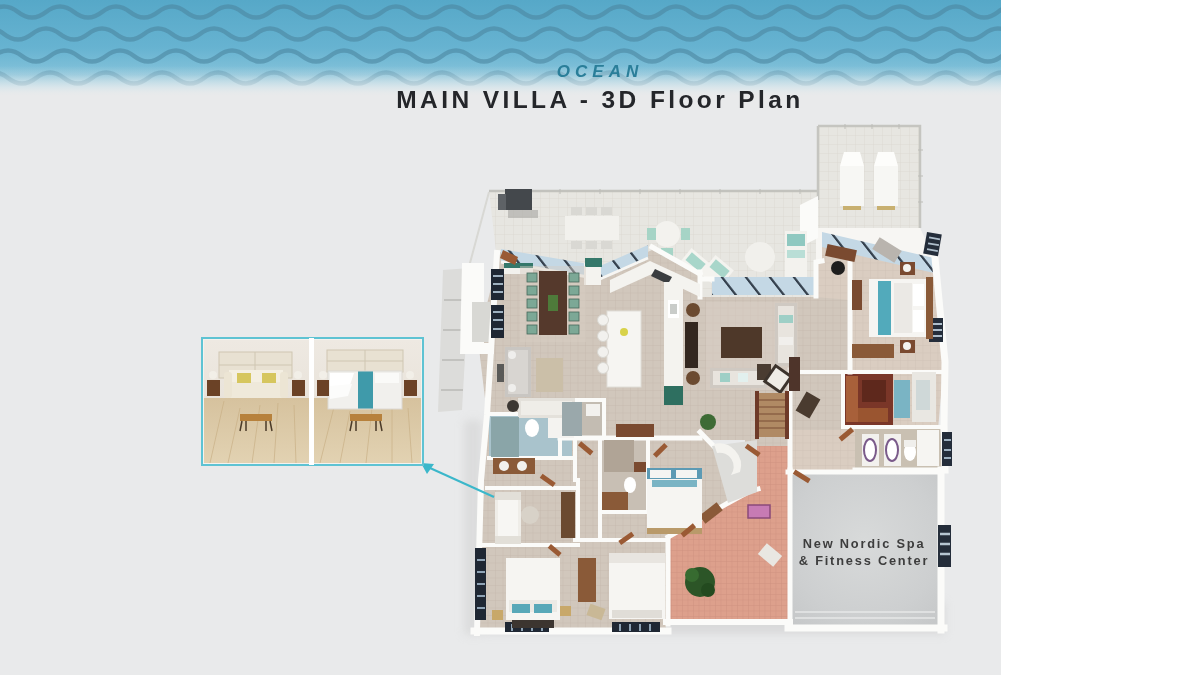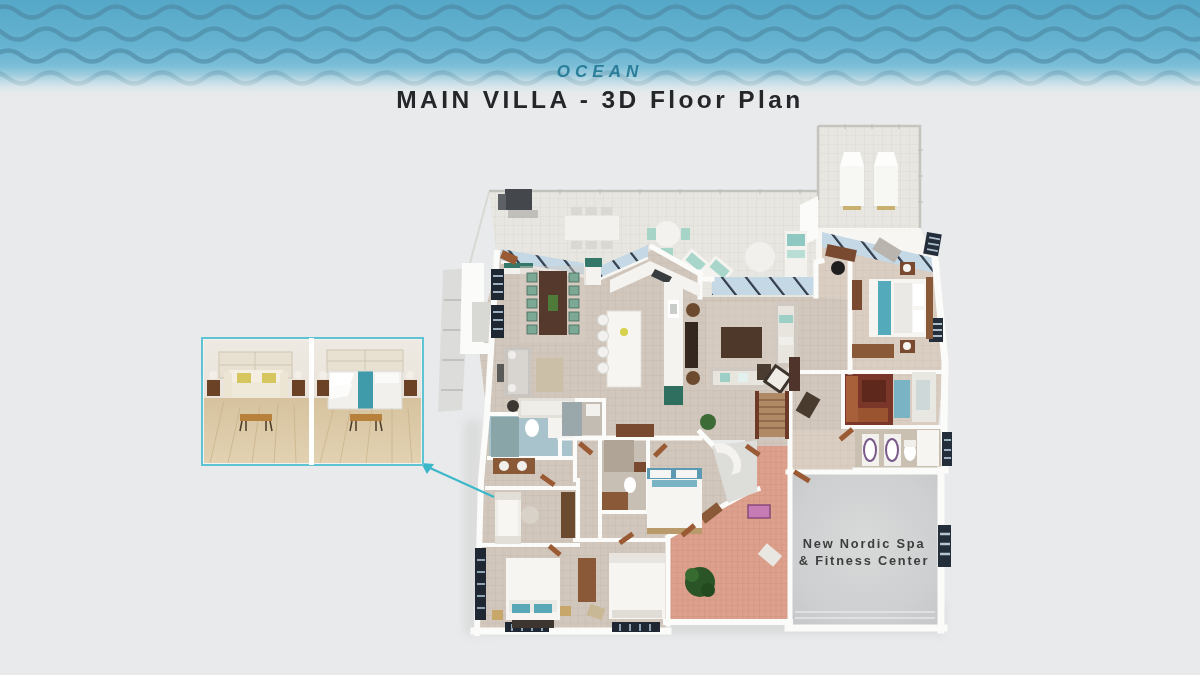--- a/index.html
+++ b/index.html
@@ -1,16 +1,16 @@
 <!DOCTYPE html>
 <html><head>
 <meta charset="utf-8">
 <style>
 html,body{margin:0;padding:0}
-.page{position:relative;width:1200px;height:675px;background:#e9eaeb;overflow:hidden;font-family:"Liberation Sans",sans-serif}
+.page{position:relative;width:1001px;height:675px;background:#e9eaeb;overflow:hidden;font-family:"Liberation Sans",sans-serif}
 </style>
 </head>
 <body>
 <div class="page">
 <svg width="1200" height="675" viewBox="0 0 1200 675">
 <defs>
 <linearGradient id="sea" x1="0" y1="0" x2="0" y2="1">
 <stop offset="0" stop-color="#56a8c8"></stop>
 <stop offset="0.5" stop-color="#67b3d1"></stop>
 <stop offset="0.78" stop-color="#85c3da"></stop>

